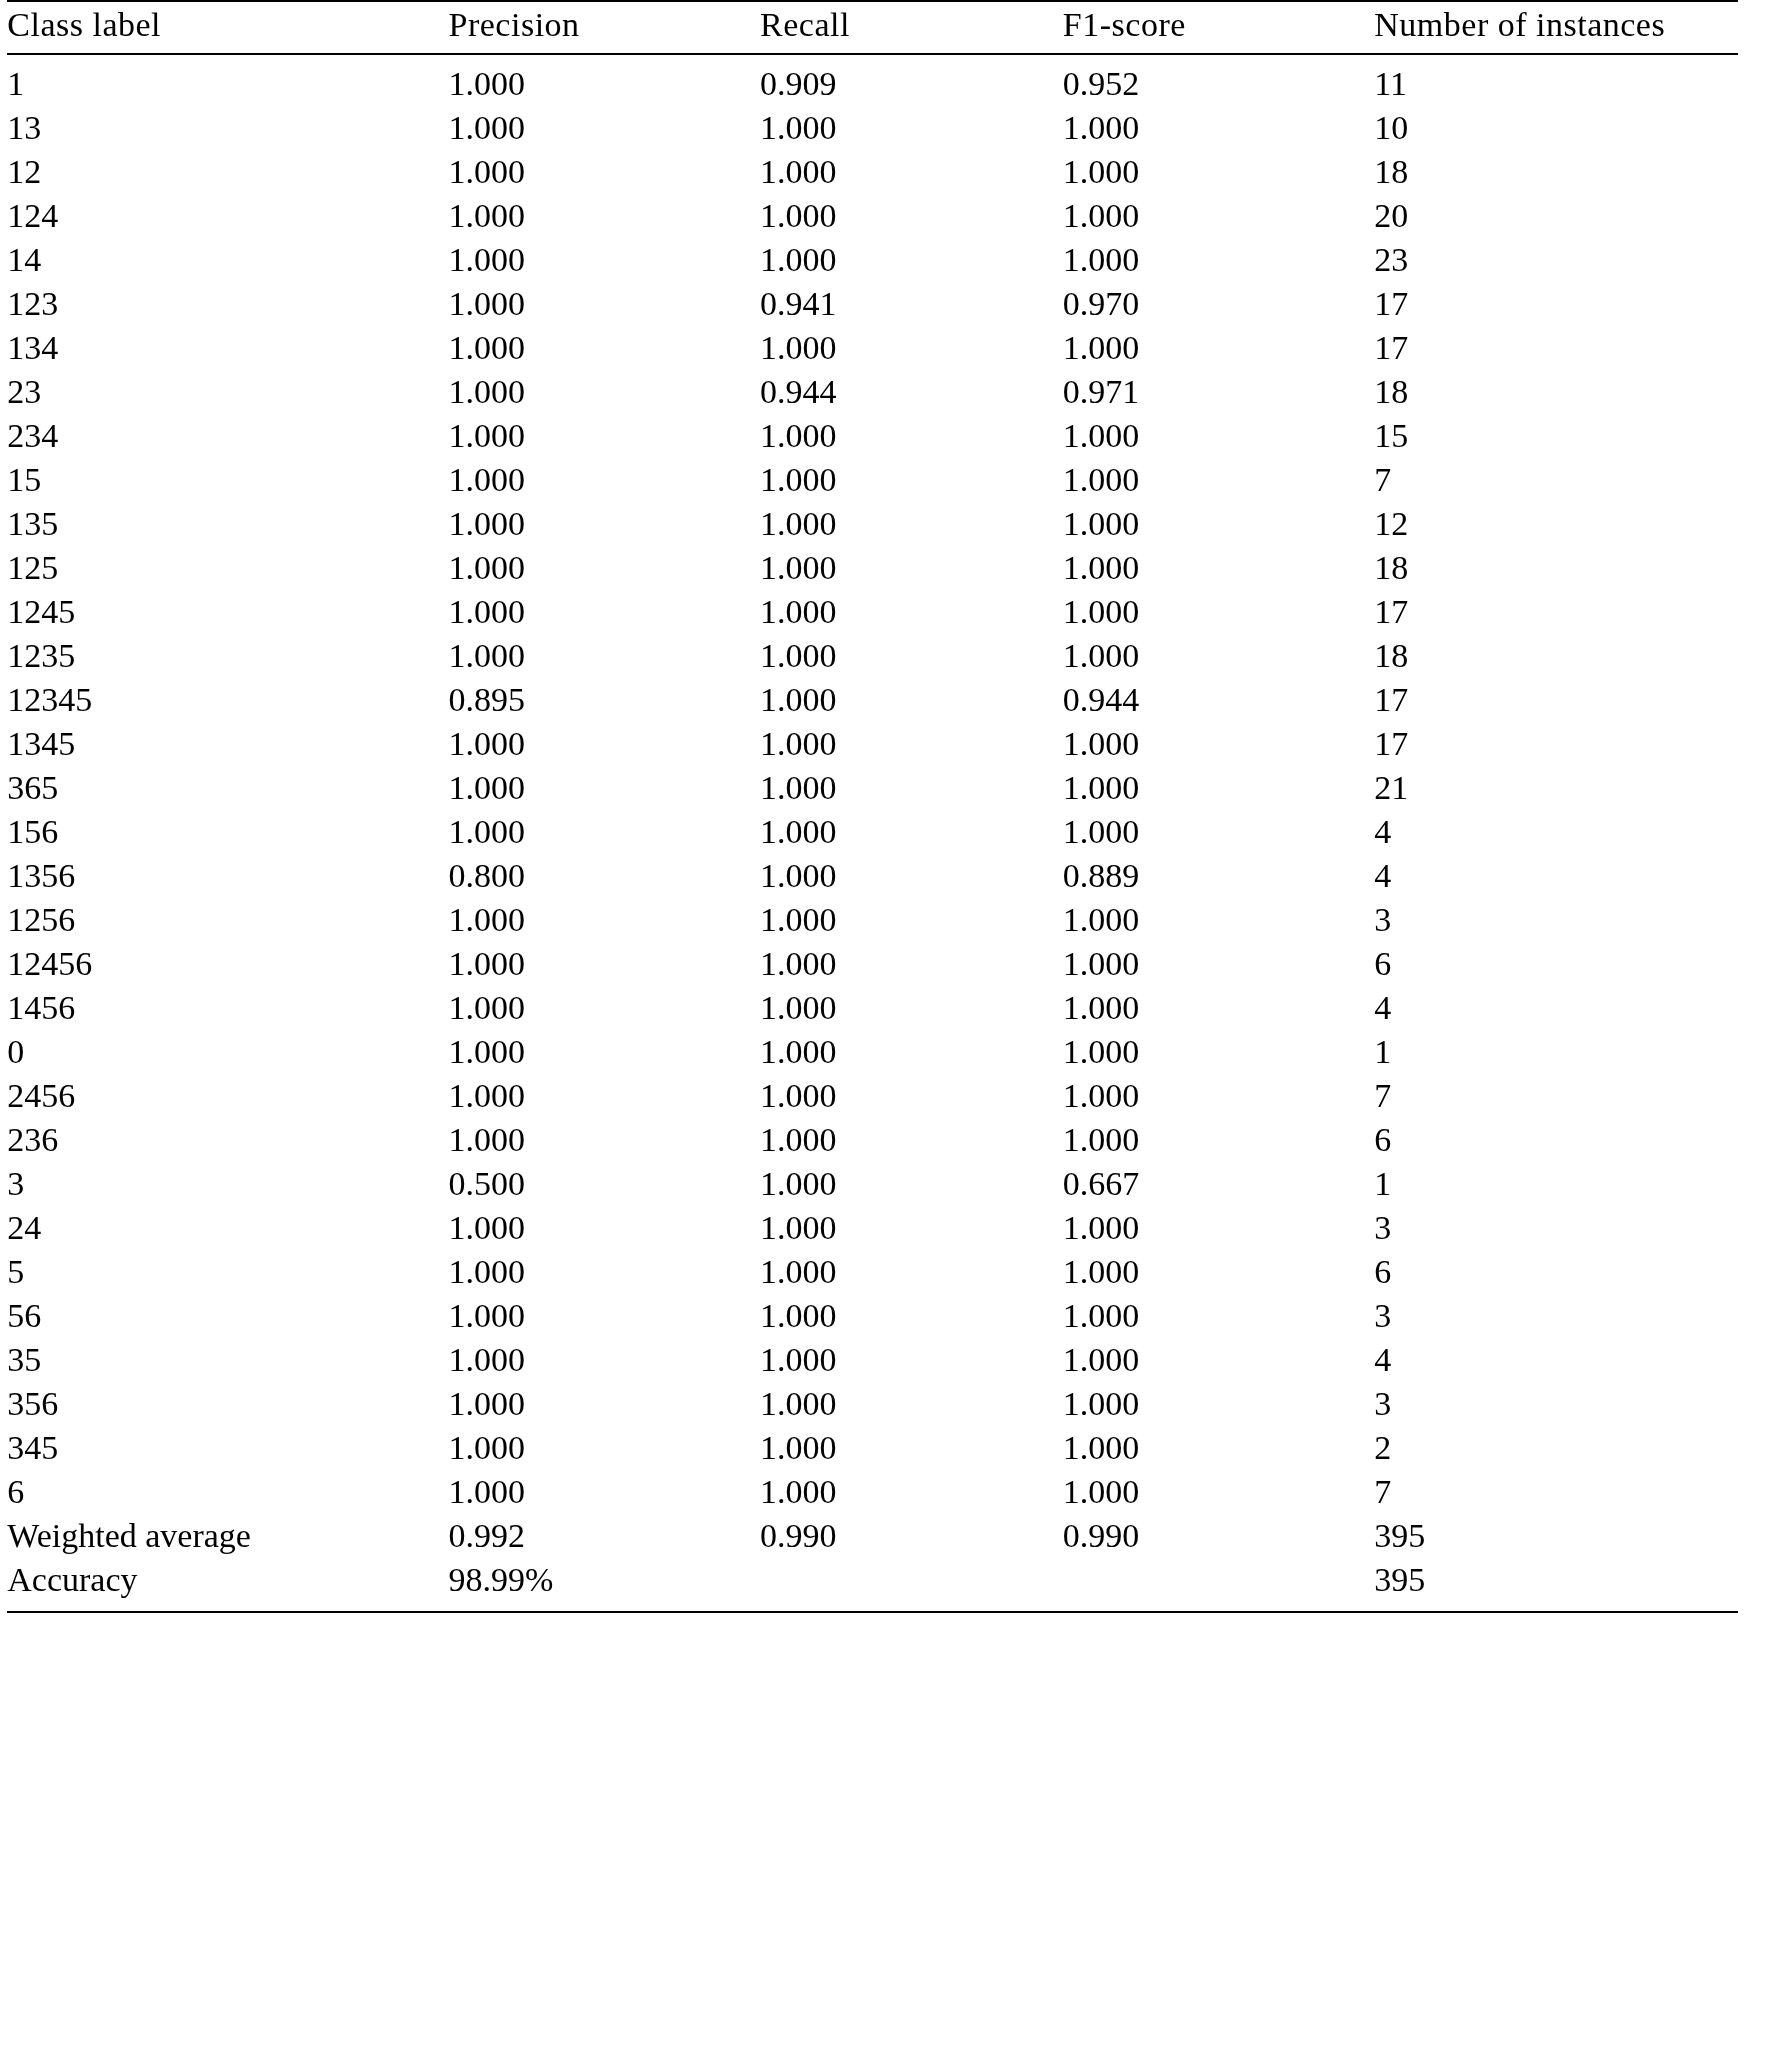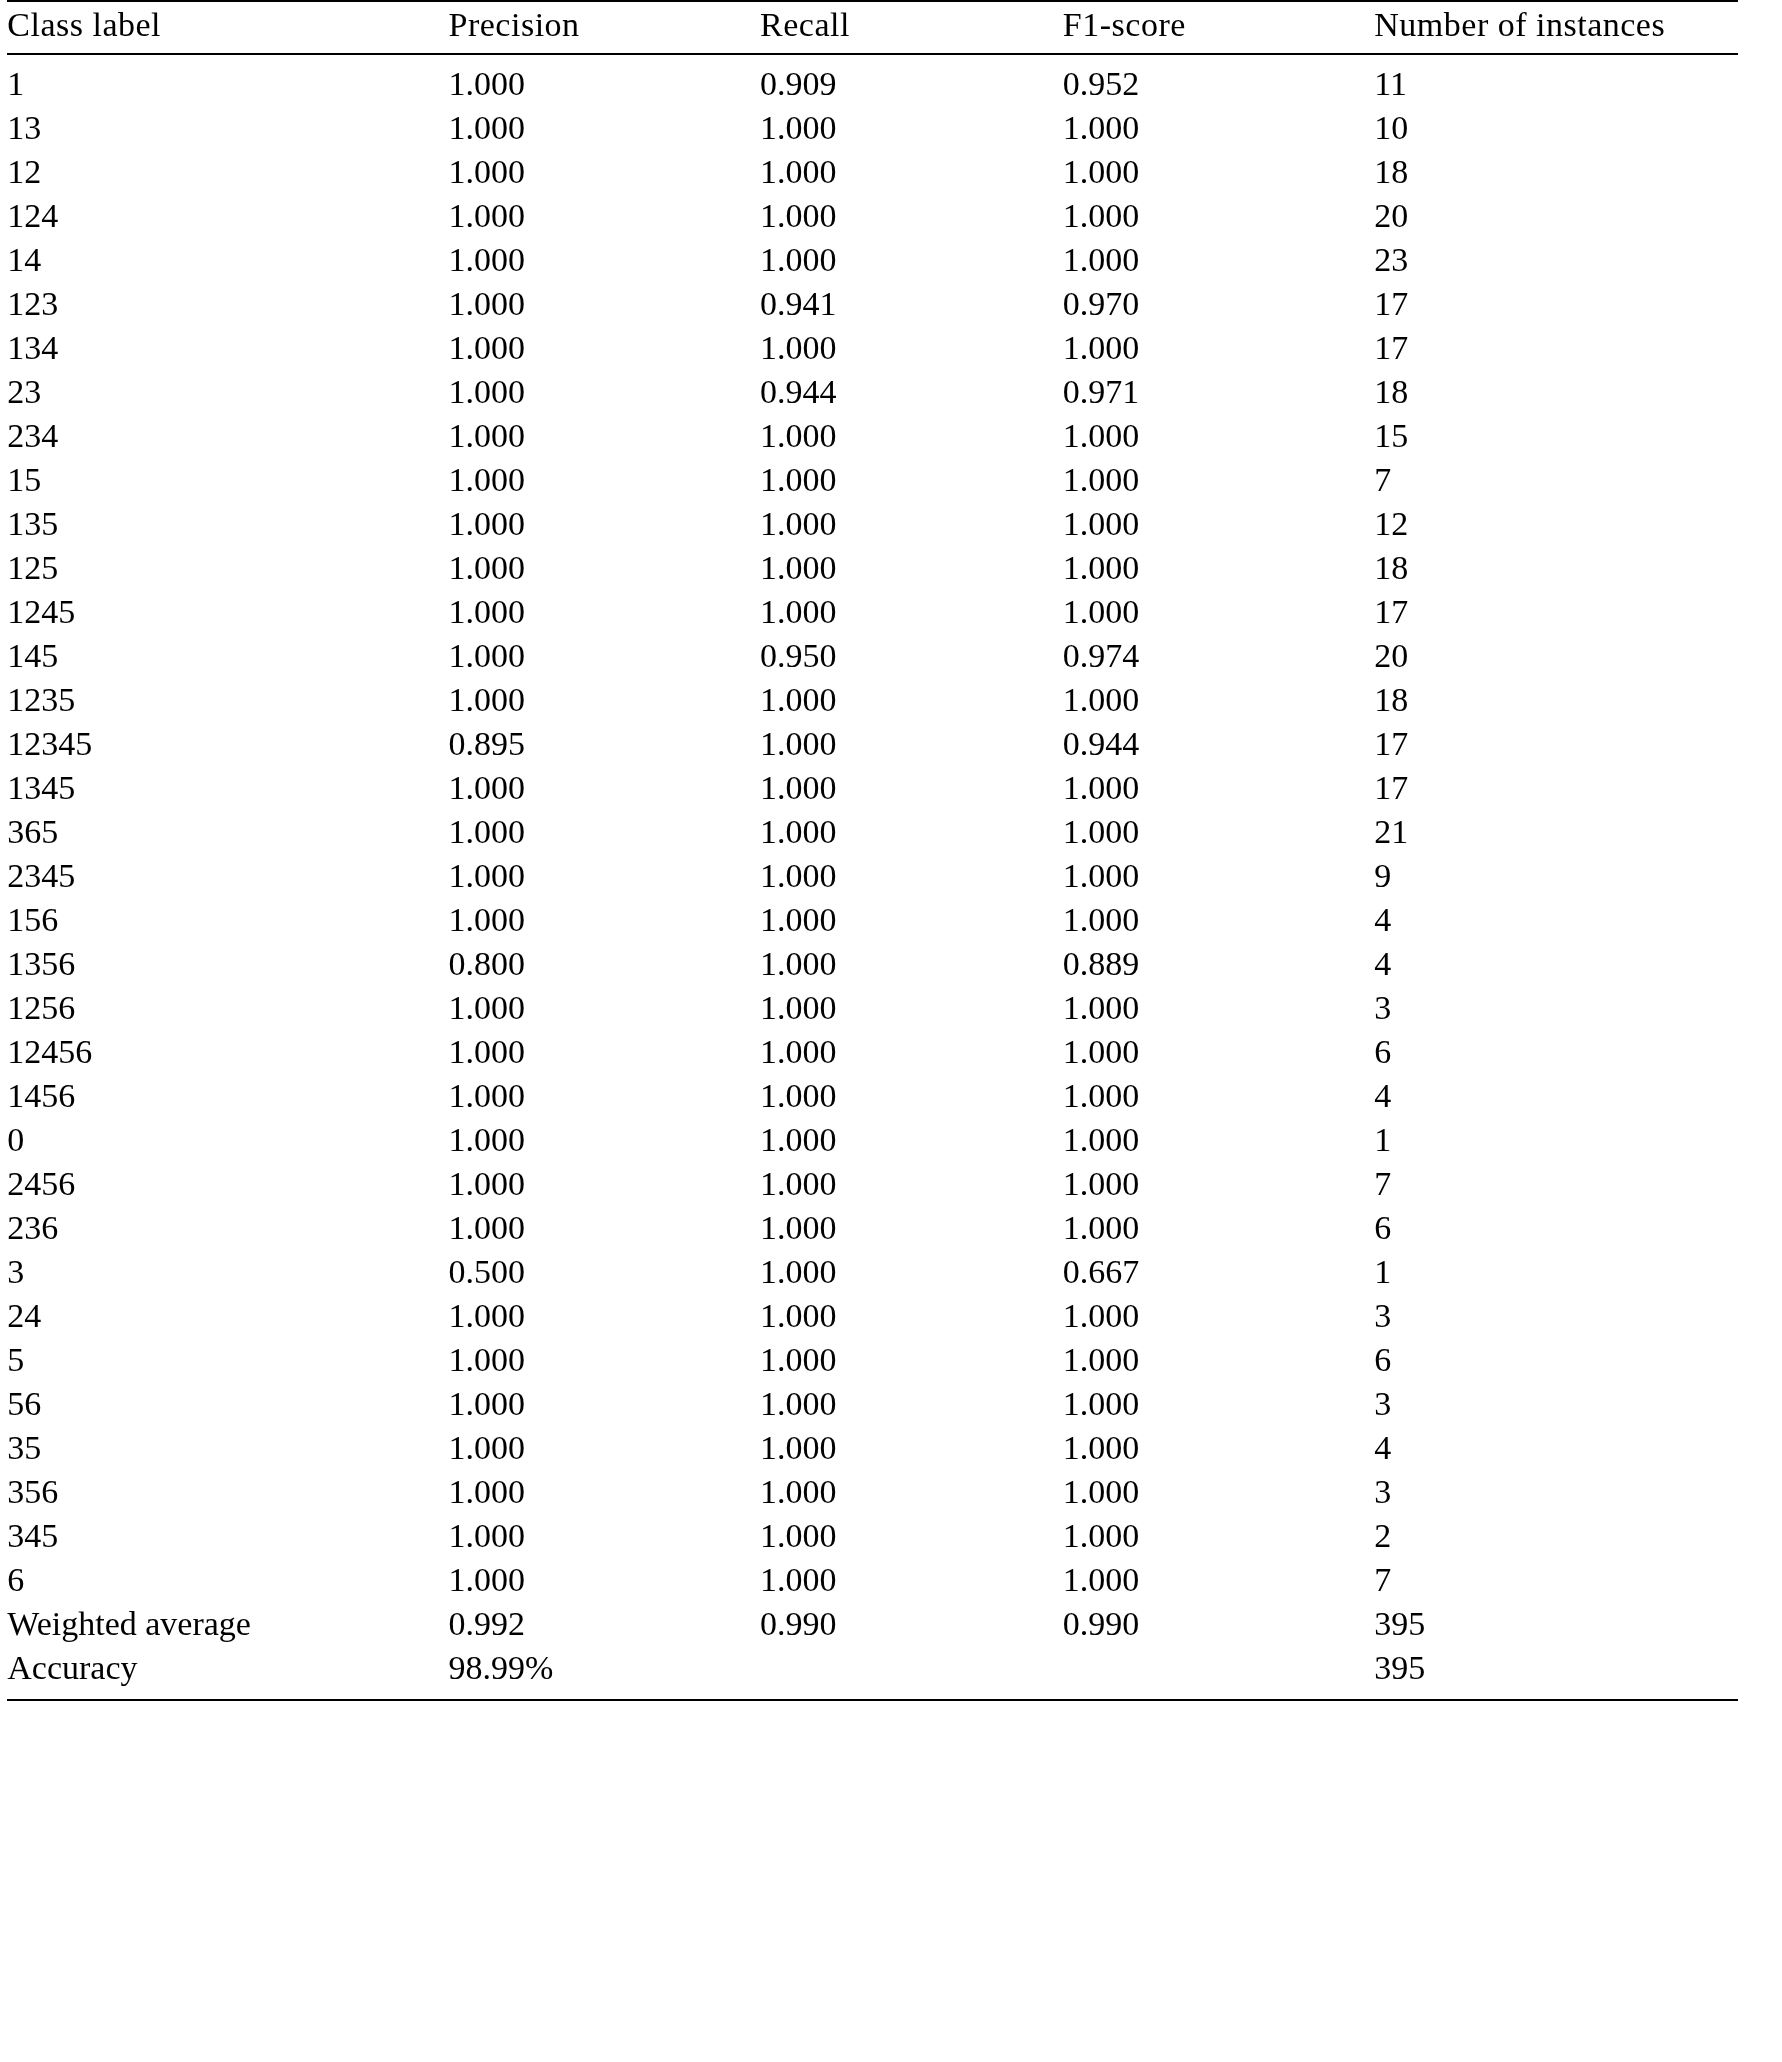--- a/index.html
+++ b/index.html
@@ -175,27 +175,20 @@
           <td>18</td>
         </tr>
         <tr>
           <td>1245</td>
           <td>1.000</td>
           <td>1.000</td>
           <td>1.000</td>
           <td>17</td>
         </tr>
         <tr>
-          <td>145</td>
-          <td>1.000</td>
-          <td>0.950</td>
-          <td>0.974</td>
-          <td>20</td>
-        </tr>
-        <tr>
           <td>1235</td>
           <td>1.000</td>
           <td>1.000</td>
           <td>1.000</td>
           <td>18</td>
         </tr>
         <tr>
           <td>12345</td>
           <td>0.895</td>
           <td>1.000</td>
@@ -208,27 +201,20 @@
           <td>1.000</td>
           <td>1.000</td>
           <td>17</td>
         </tr>
         <tr>
           <td>365</td>
           <td>1.000</td>
           <td>1.000</td>
           <td>1.000</td>
           <td>21</td>
-        </tr>
-        <tr>
-          <td>2345</td>
-          <td>1.000</td>
-          <td>1.000</td>
-          <td>1.000</td>
-          <td>9</td>
         </tr>
         <tr>
           <td>156</td>
           <td>1.000</td>
           <td>1.000</td>
           <td>1.000</td>
           <td>4</td>
         </tr>
         <tr>
           <td>1356</td>

